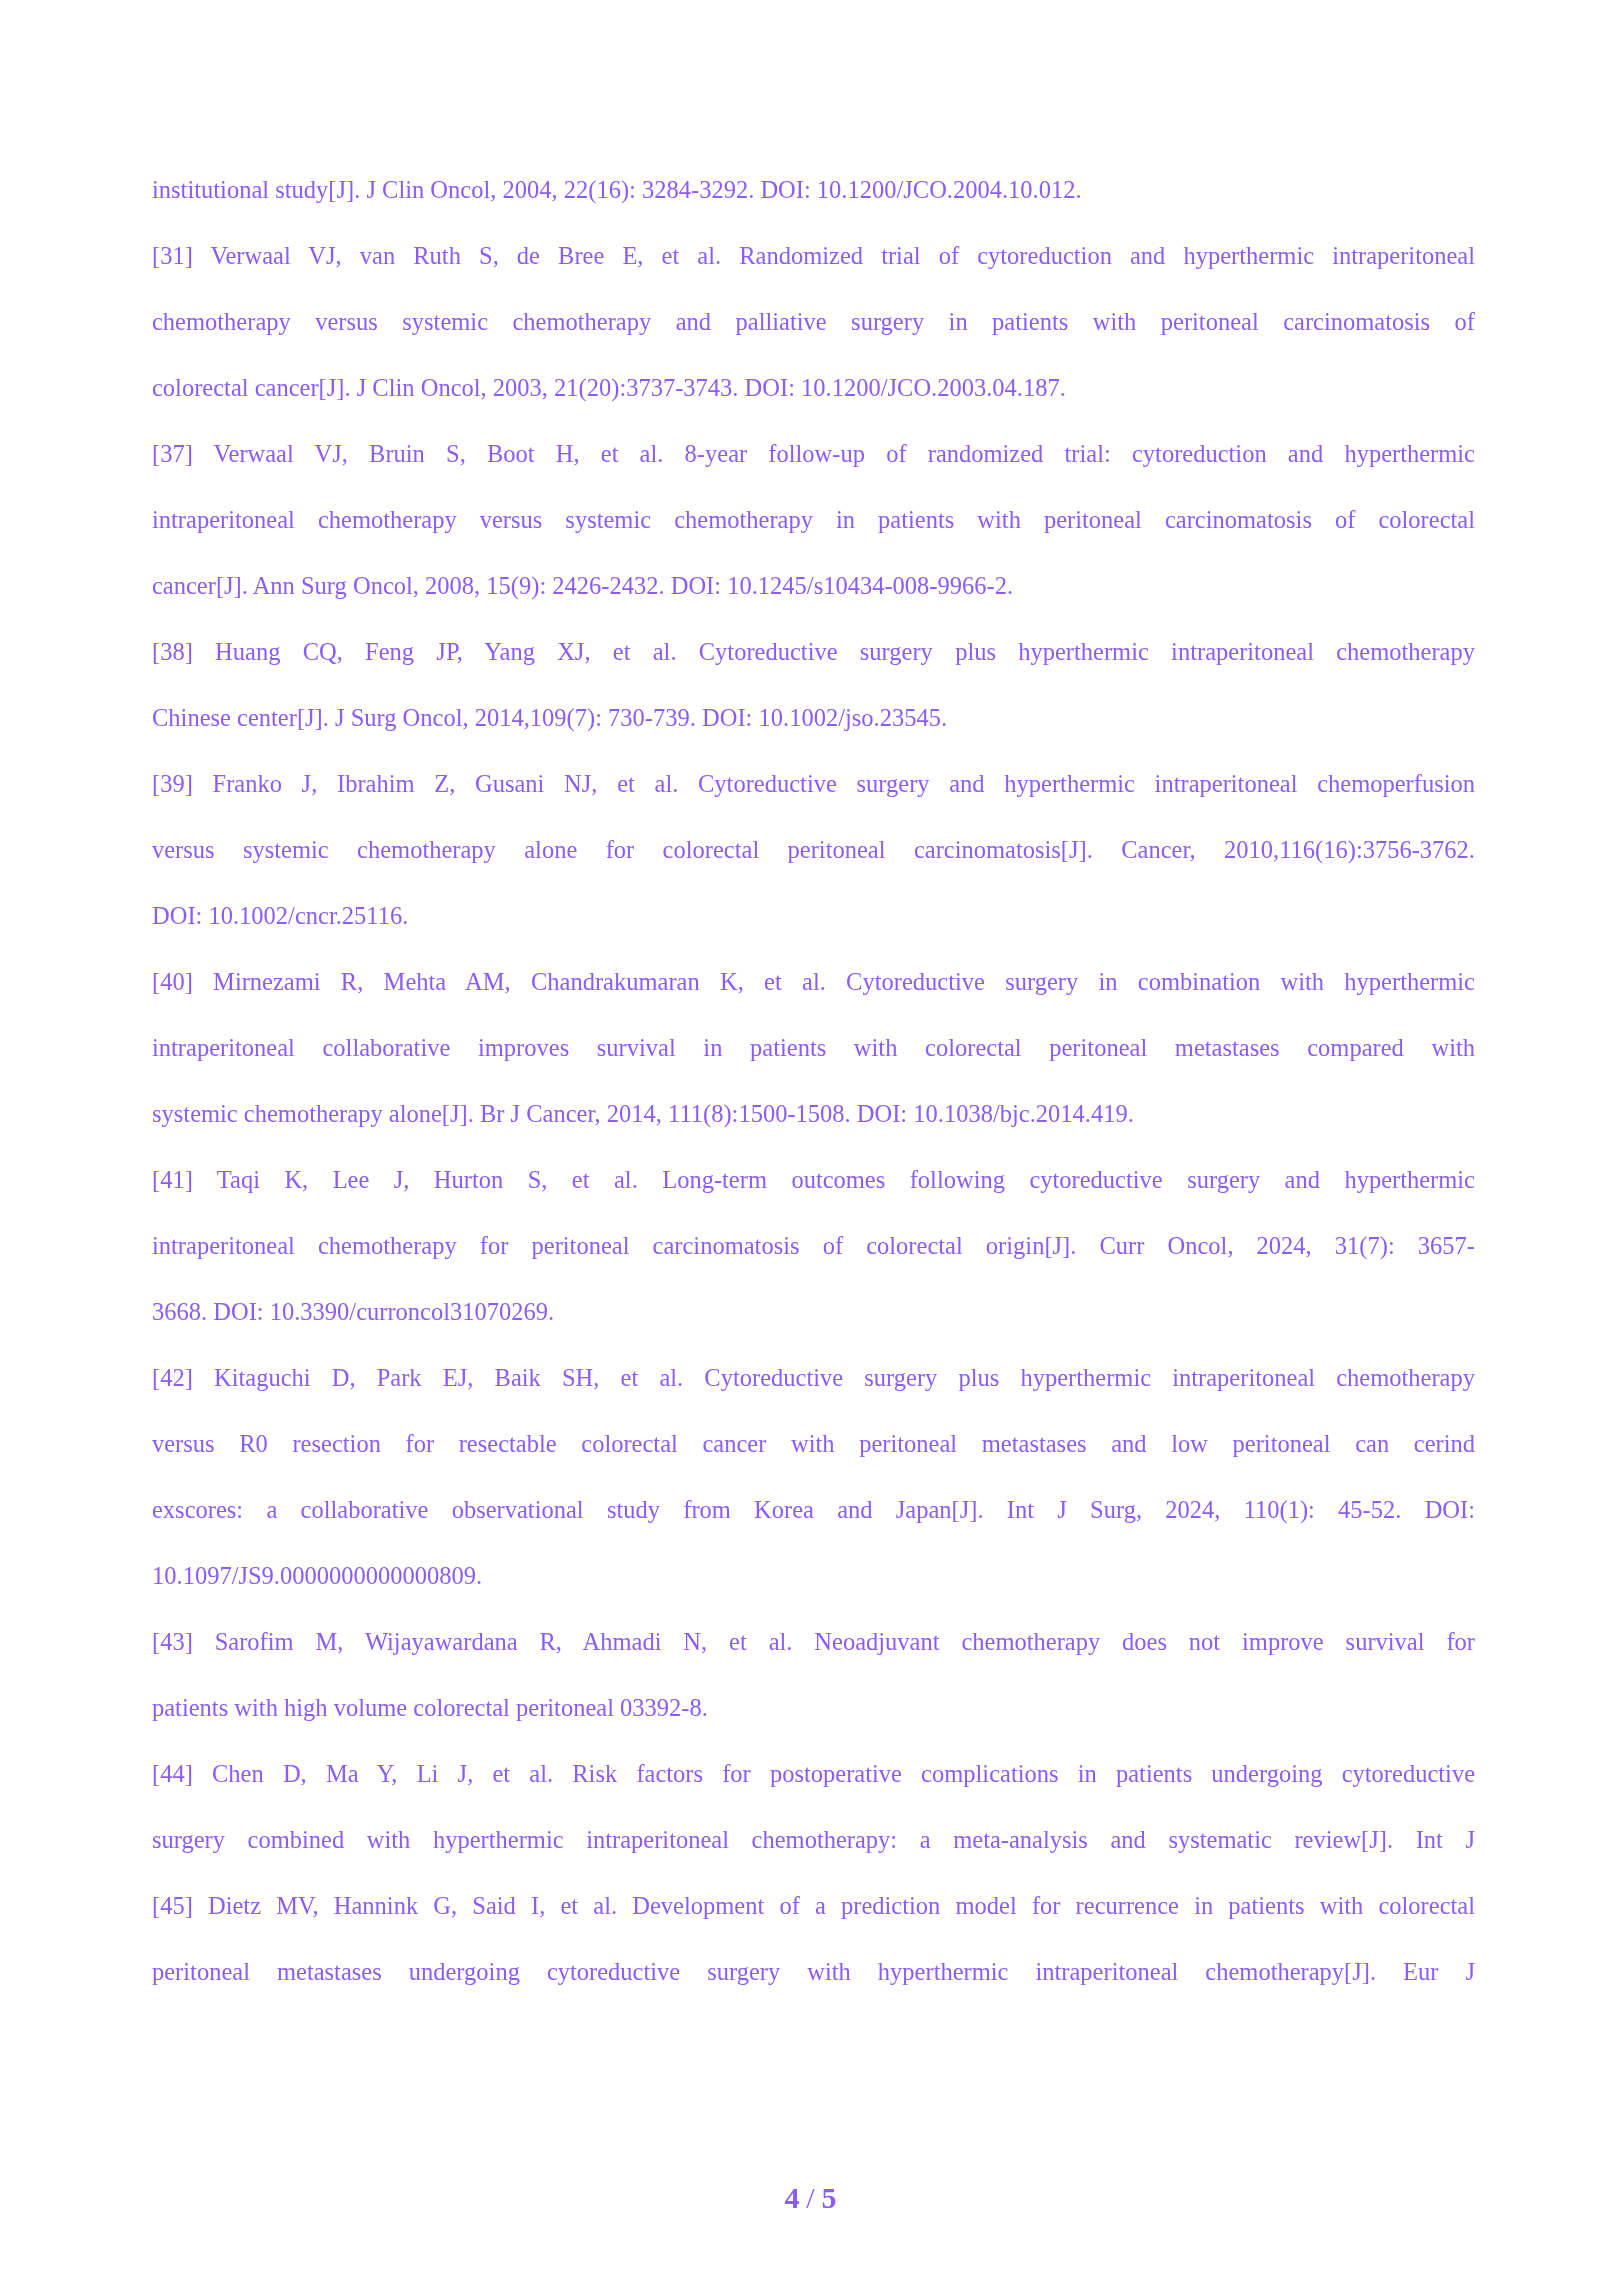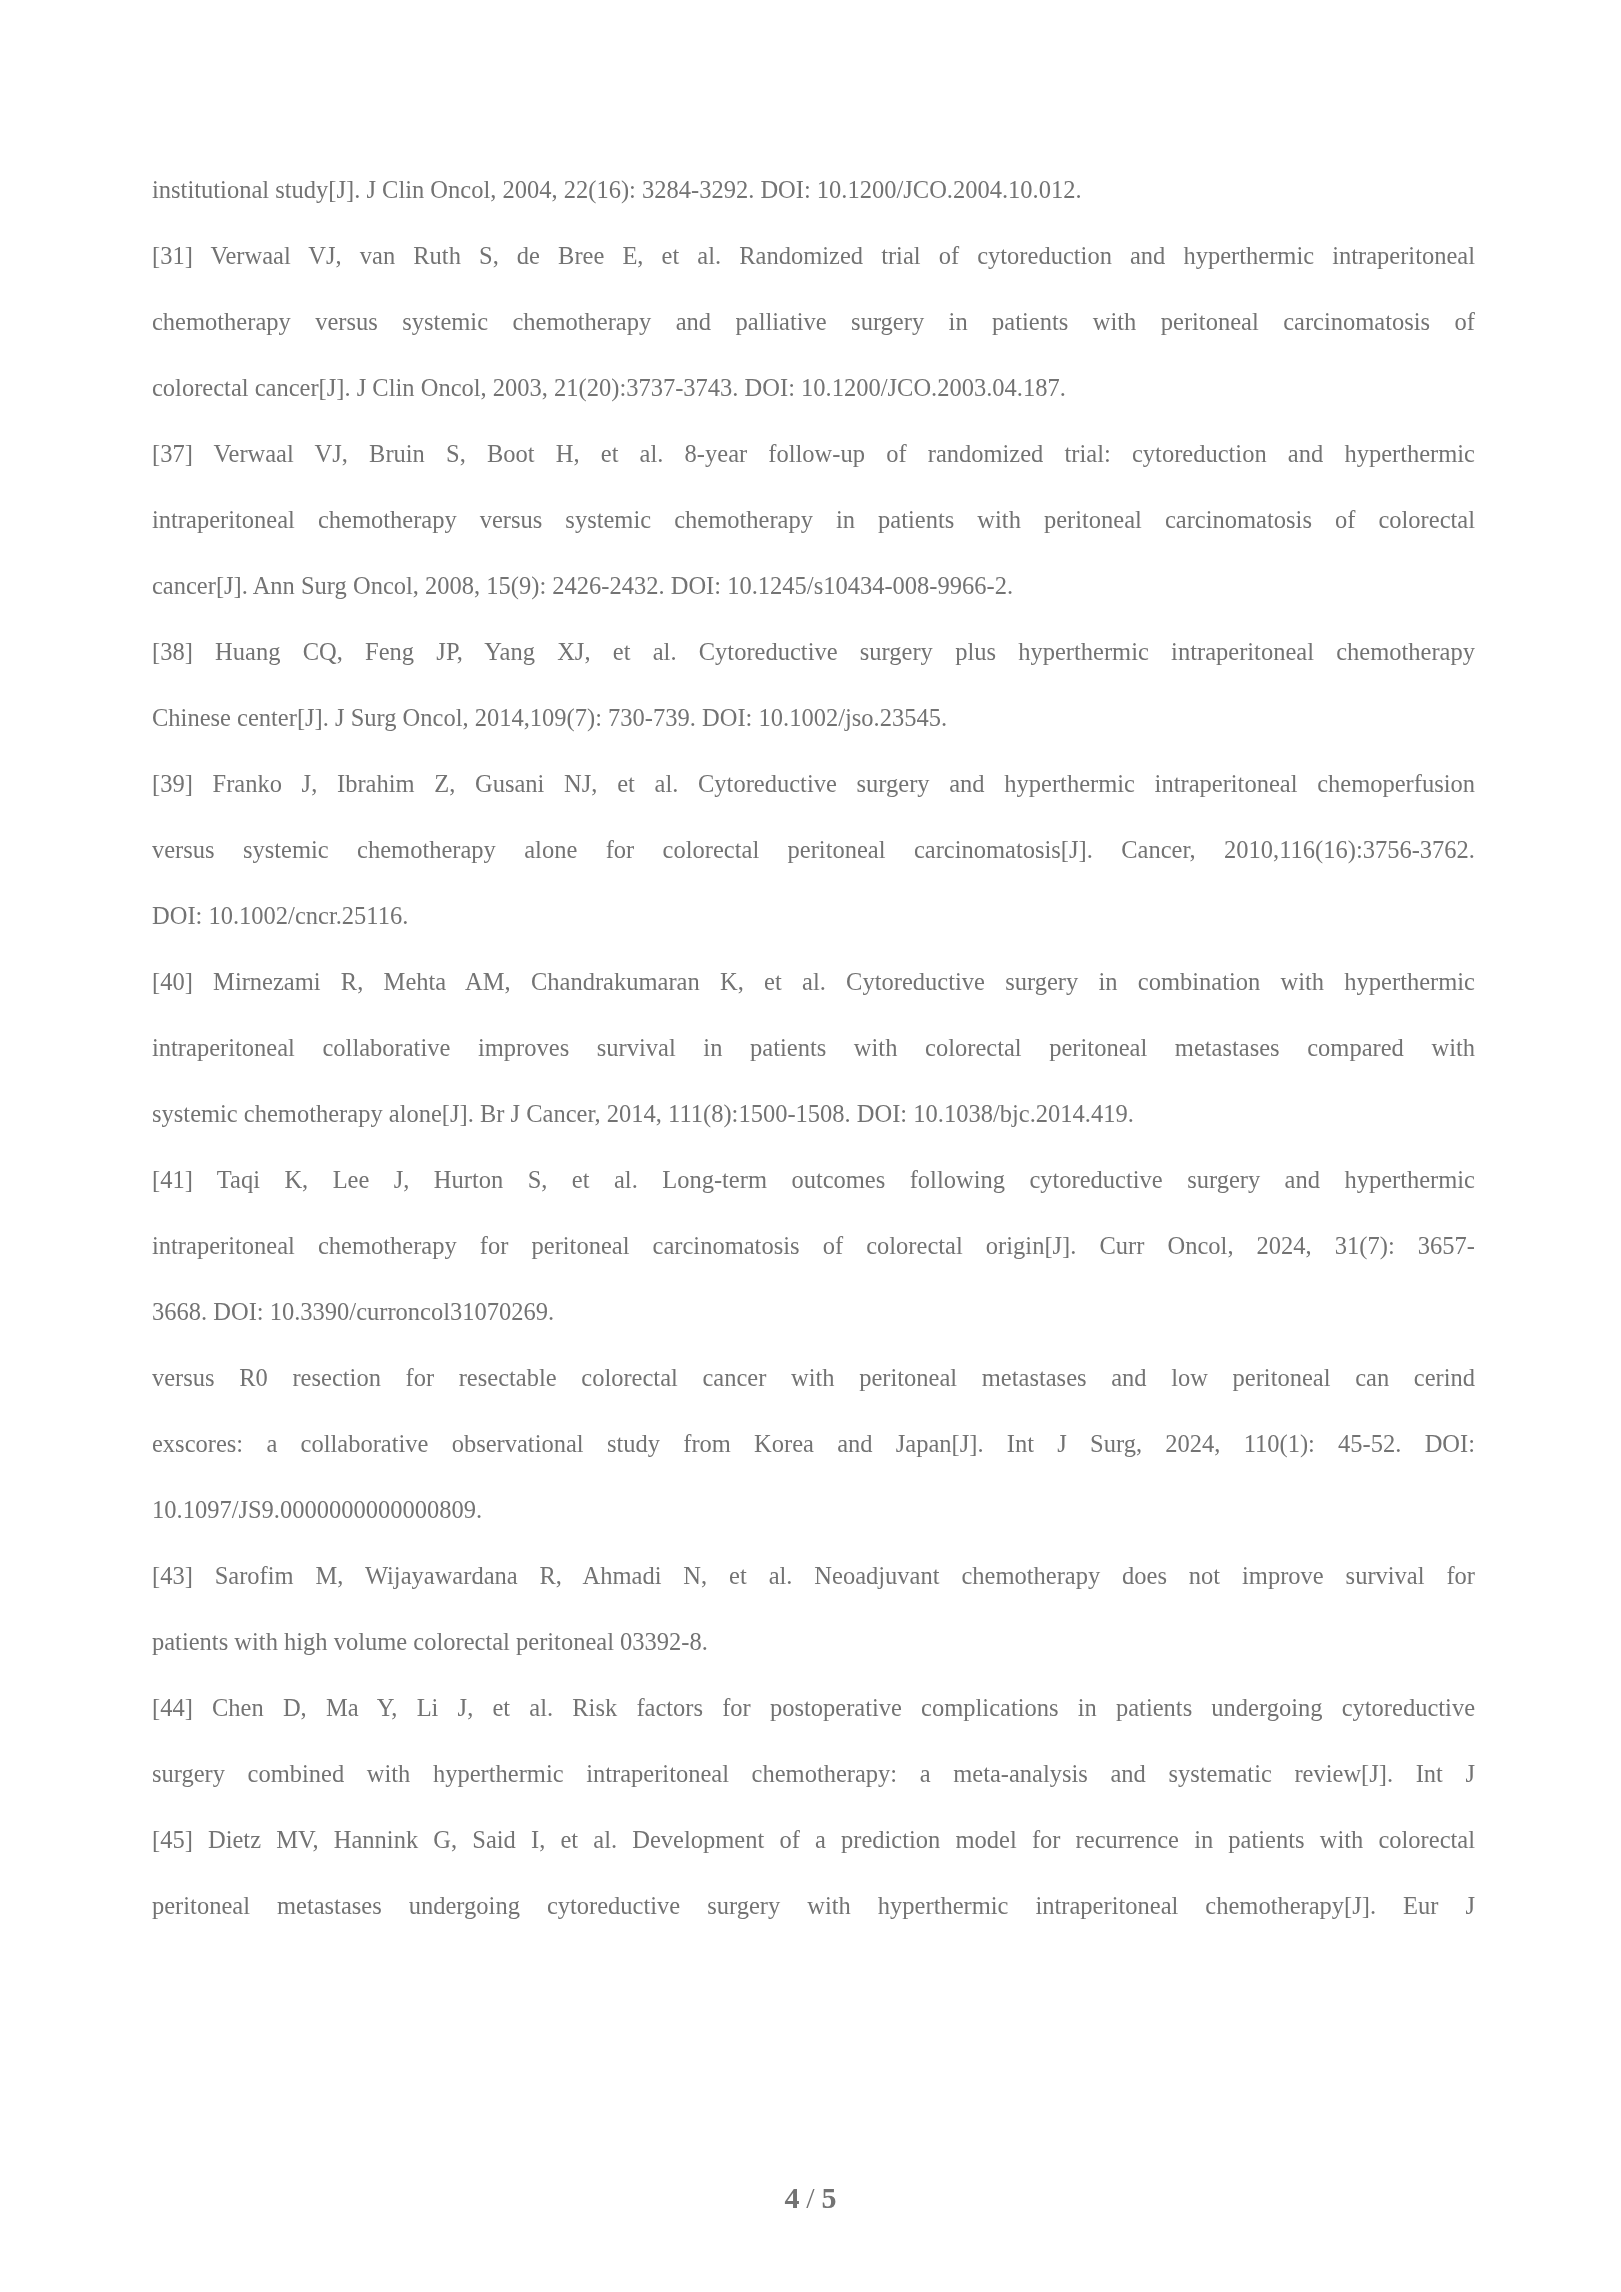--- a/index.html
+++ b/index.html
@@ -2,21 +2,21 @@
 <html><head>
 <meta charset="utf-8">
 <style>
   html, body { margin: 0; padding: 0; background: #e8e8e8; }
   .page {
     position: relative;
     width: 1621px;
     height: 2293px;
     background: #ffffff;
     font-family: "Liberation Serif", serif;
-    color: #737373;
+    color: #8b5cf6;
     overflow: hidden;
     margin: 0 auto;
   }
   .body {
     position: absolute;
     left: 152px;
     top: 157px;
     width: 1323px;
   }
   .para { margin: 0; padding: 0; }
@@ -83,20 +83,21 @@
       <div class="ln endp">systemic chemotherapy alone[J]. Br J Cancer, 2014, 111(8):1500-1508. DOI: 10.1038/bjc.2014.419.</div>
     </div>
 
     <div class="para">
       <div class="ln">[41] Taqi K, Lee J, Hurton S, et al. Long-term outcomes following cytoreductive surgery and hyperthermic</div>
       <div class="ln">intraperitoneal chemotherapy for peritoneal carcinomatosis of colorectal origin[J]. Curr Oncol, 2024, 31(7): 3657-</div>
       <div class="ln endp">3668. DOI: 10.3390/curroncol31070269.</div>
     </div>
 
     <div class="para">
+      <div class="ln">[42] Kitaguchi D, Park EJ, Baik SH, et al. Cytoreductive surgery plus hyperthermic intraperitoneal chemotherapy</div>
       <div class="ln">versus R0 resection for resectable colorectal cancer with peritoneal metastases and low peritoneal can cerind</div>
       <div class="ln">exscores: a collaborative observational study from Korea and Japan[J]. Int J Surg, 2024, 110(1): 45-52. DOI:</div>
       <div class="ln endp">10.1097/JS9.0000000000000809.</div>
     </div>
 
     <div class="para">
       <div class="ln">[43] Sarofim M, Wijayawardana R, Ahmadi N, et al. Neoadjuvant chemotherapy does not improve survival for</div>
       <div class="ln endp">patients with high volume colorectal peritoneal 03392-8.</div>
     </div>
 

